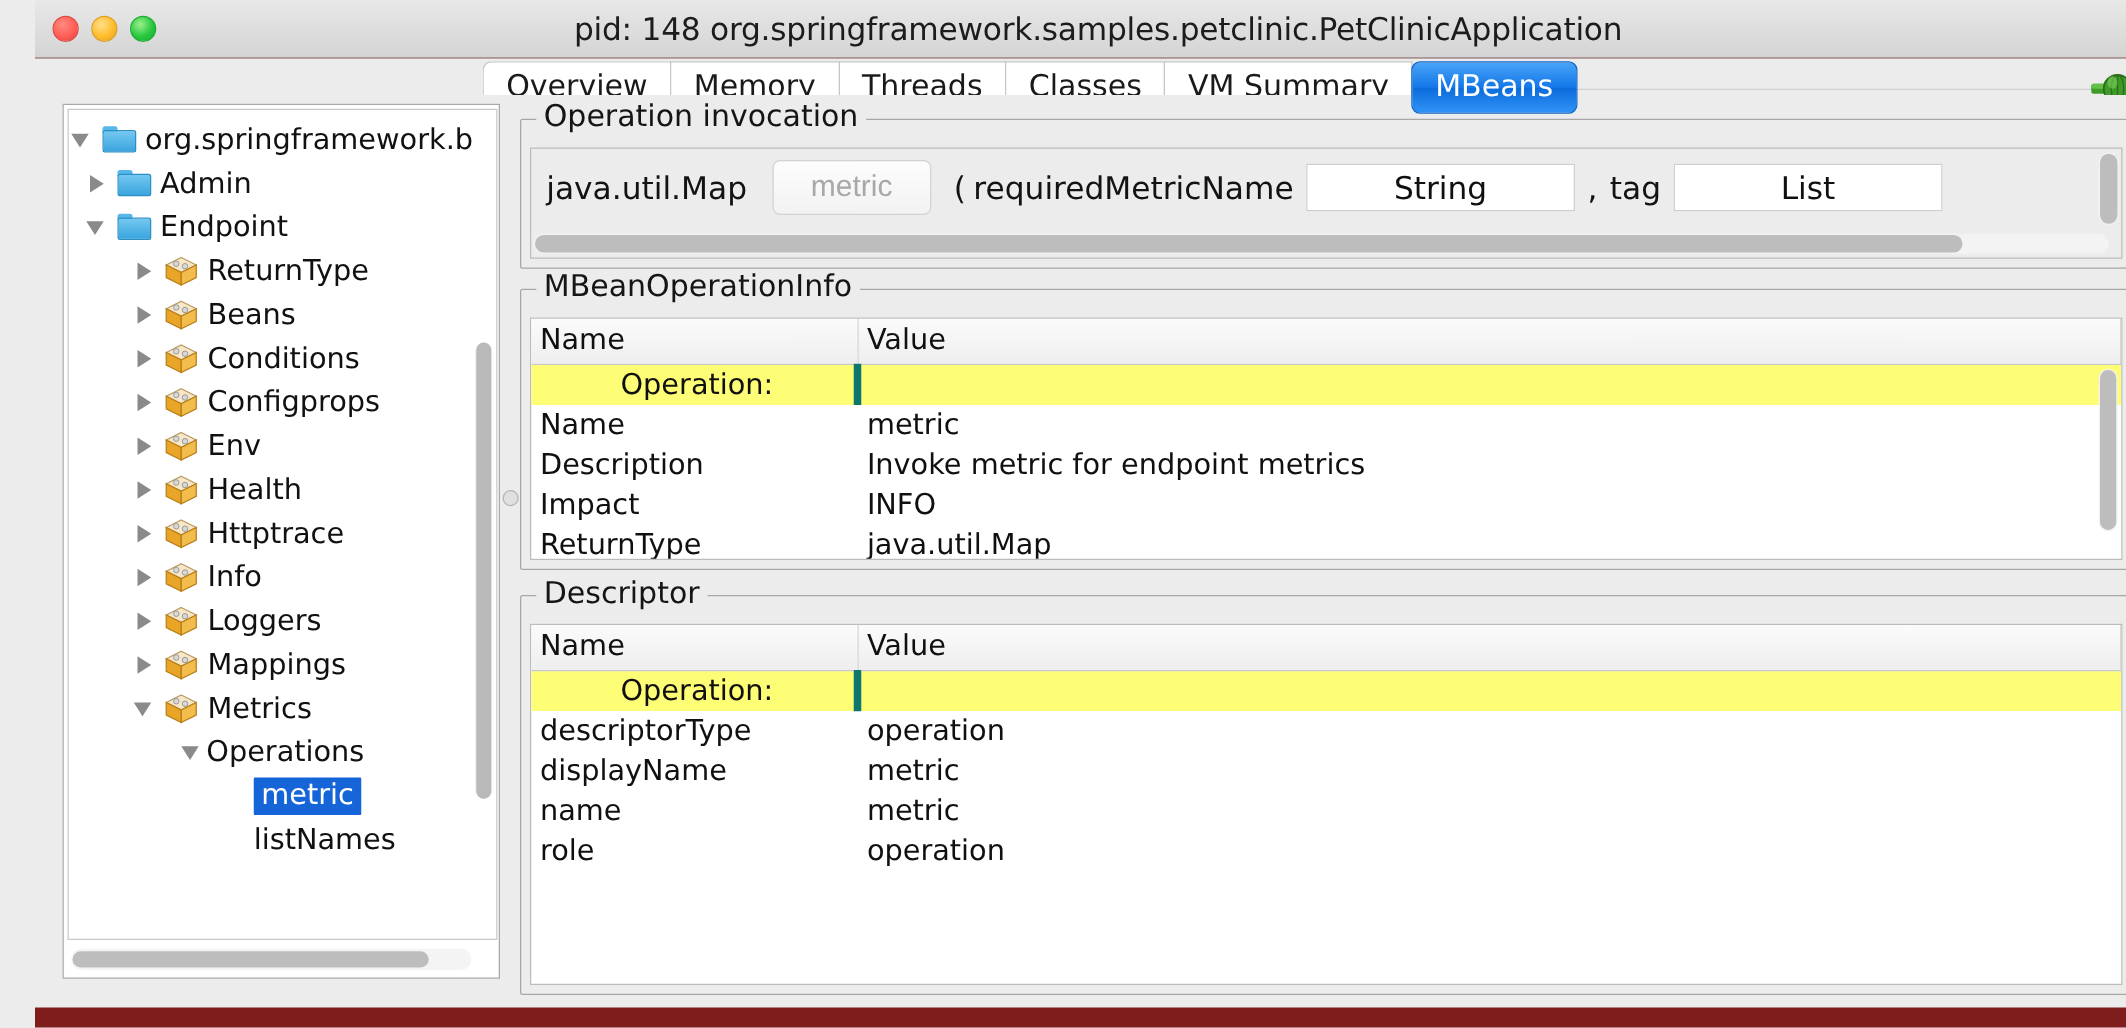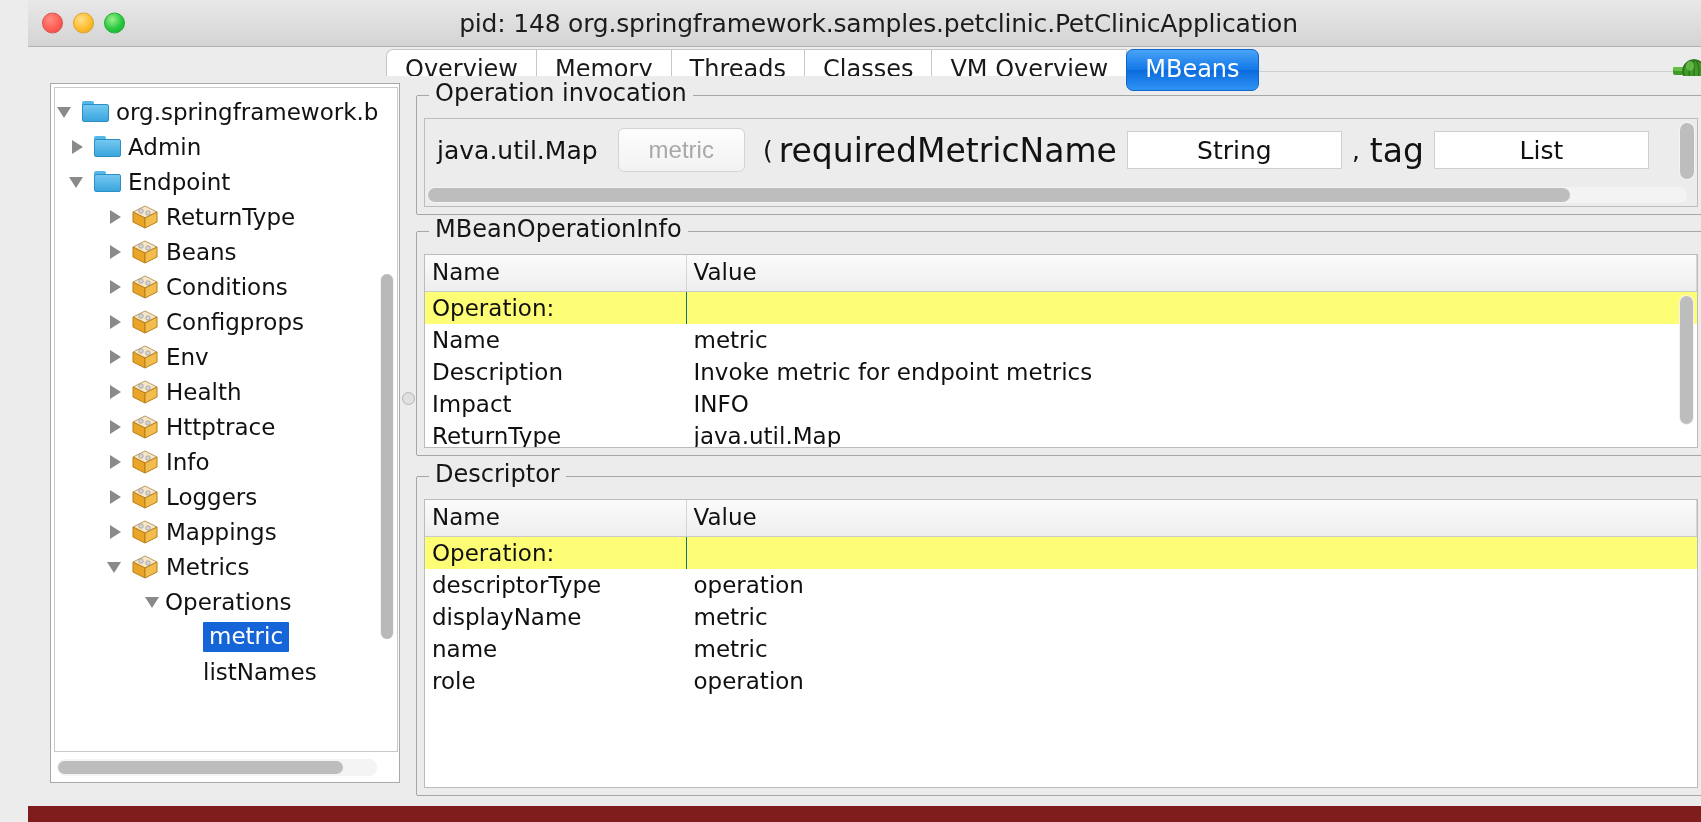--- a/index.html
+++ b/index.html
@@ -347,21 +347,21 @@
     font-size: 24px;
     padding: 7px 30px;
     margin-right: 18px;
   }
   .paren {
     font-size: 25px;
     color: #131313;
     margin-right: 6px;
   }
   .param-name {
-    font-size: 33px;
+    font-size: 25px;
     color: #131313;
     margin-right: 10px;
   }
   .param-field {
     background: #ffffff;
     border: 1px solid #cfcfcf;
     width: 215px;
     height: 38px;
     display: flex;
     align-items: center;
@@ -457,21 +457,21 @@
     vertical-align: middle;
     white-space: nowrap;
     overflow: hidden;
   }
   .tbl tr.hl td {
     background: #fdfd76;
   }
   .col-name  { width: 261px; }
   .col-value { width: auto; }
   .tbl td.cell-name { border-right: 1px solid transparent; }
-  .tbl tr.hl td.cell-name { border-right: 1px solid #0f766e; }
+  .tbl tr.hl td.cell-name { border-right: 6px solid #0f766e; text-align: center; }
 
   .tbl-vscroll {
     position: absolute;
     right: 3px;
     top: 40px;
     width: 15px;
     height: 130px;
     background: #f3f3f3;
     border-radius: 8px;
   }
@@ -515,21 +515,21 @@
       <div class="tab">
         <span>Memory</span>
       </div>
       <div class="tab">
         <span>Threads</span>
       </div>
       <div class="tab">
         <span>Classes</span>
       </div>
       <div class="tab last-plain">
-        <span>VM Overview</span>
+        <span>VM Summary</span>
       </div>
       <div class="tab selected">
         <span>MBeans</span>
       </div>
     </div>
     <div class="status-icon">
       <svg width="46" height="30" viewBox="0 0 46 30">
         <rect x="2" y="11" width="42" height="8" rx="2" fill="#3f9b28"></rect>
         <rect x="2" y="11" width="42" height="4" rx="2" fill="#64bf47"></rect>
         <circle cx="23" cy="15" r="11" fill="#3f9b28"></circle>

